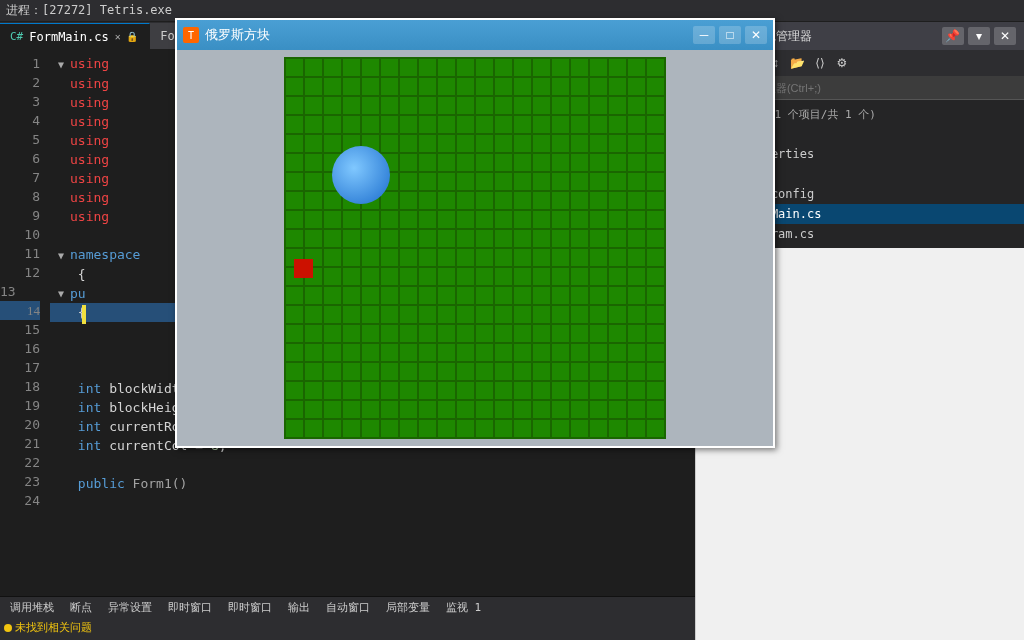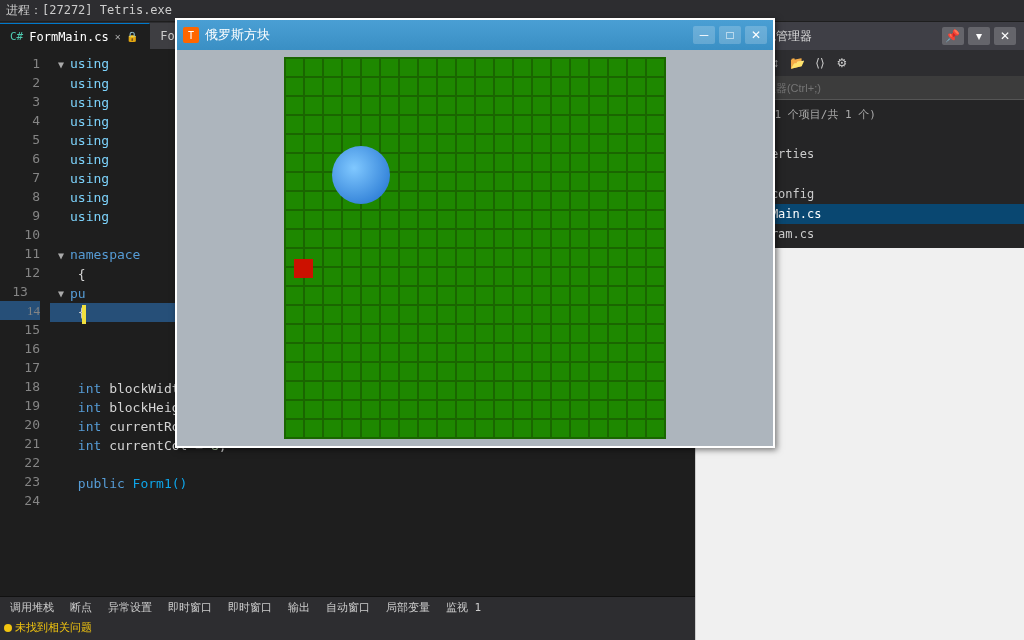--- a/index.html
+++ b/index.html
@@ -104,21 +104,21 @@
       background: #264f78;
     }
     .kw { color: #569cd6; }
     .num { color: #b5cea8; }
     .fold-icon {
       color: #aaa;
       font-size: 10px;
       display: inline-block;
       width: 12px;
     }
-    .using-text { color: #7dd3fc; }
+    .using-text { color: #ef4444; }
 
     
     .tetris-window {
       position: absolute;
       top: 18px;
       left: 175px;
       width: 600px;
       height: 430px;
       background: #c0c0c0;
       border: 2px solid #fff;
@@ -370,21 +370,21 @@
         <div>3</div>
         <div>4</div>
         <div>5</div>
         <div>6</div>
         <div>7</div>
         <div>8</div>
         <div>9</div>
         <div>10</div>
         <div>11</div>
         <div>12</div>
-        <div style="display:flex;justify-content:center;gap:2px;">
+        <div style="display:flex;justify-content:flex-start;gap:2px;">
           <span>13</span>
         </div>
         <div style="display:flex;justify-content:flex-end;gap:2px;background:#264f78;font-family:Liberation Serif, serif;">
           <span>14</span>
         </div>
         <div>15</div>
         <div>16</div>
         <div>17</div>
         <div>18</div>
         <div>19</div>
@@ -416,21 +416,21 @@
           </div>
         <div class="code-line highlight"><span class="fold-icon"> </span><span style="color:#d4d4d4;">        {</span><span style="position:relative;"><span style="position:absolute;left:-4px;top:0;width:4px;height:19px;background:#f0e040;display:inline-block;"></span></span></div>
         <div class="code-line">&nbsp;</div>
         <div class="code-line">&nbsp;</div>
         <div class="code-line">&nbsp;</div>
         <div class="code-line"><span class="fold-icon"> </span><span class="kw">    int</span><span style="color:#d4d4d4;"> blockWidth = </span><span class="num">20</span><span style="color:#d4d4d4;">;</span></div>
         <div class="code-line"><span class="fold-icon"> </span><span class="kw">    int</span><span style="color:#d4d4d4;"> blockHeight = </span><span class="num">20</span><span style="color:#d4d4d4;">;</span></div>
         <div class="code-line"><span class="fold-icon"> </span><span class="kw">    int</span><span style="color:#d4d4d4;"> currentRow = </span><span class="num">6</span><span style="color:#d4d4d4;">;</span></div>
         <div class="code-line"><span class="fold-icon"> </span><span class="kw">    int</span><span style="color:#d4d4d4;"> currentCol = </span><span class="num">8</span><span style="color:#d4d4d4;">;</span></div>
         <div class="code-line">&nbsp;</div>
-        <div class="code-line"><span class="fold-icon"> </span><span class="kw">    public</span><span style="color:#0ea5e9;"> Form1()</span></div>
+        <div class="code-line"><span class="fold-icon"> </span><span class="kw">    public</span><span style="color:#a3a3a3;"> Form1()</span></div>
       </div>
 
       <div class="code-scroll-bar">
         <div class="code-scroll-thumb"></div>
       </div>
     </div>
 
     <div class="bottom-toolbar">
       <div class="status-item error-indicator">
         <div class="error-dot"></div>

